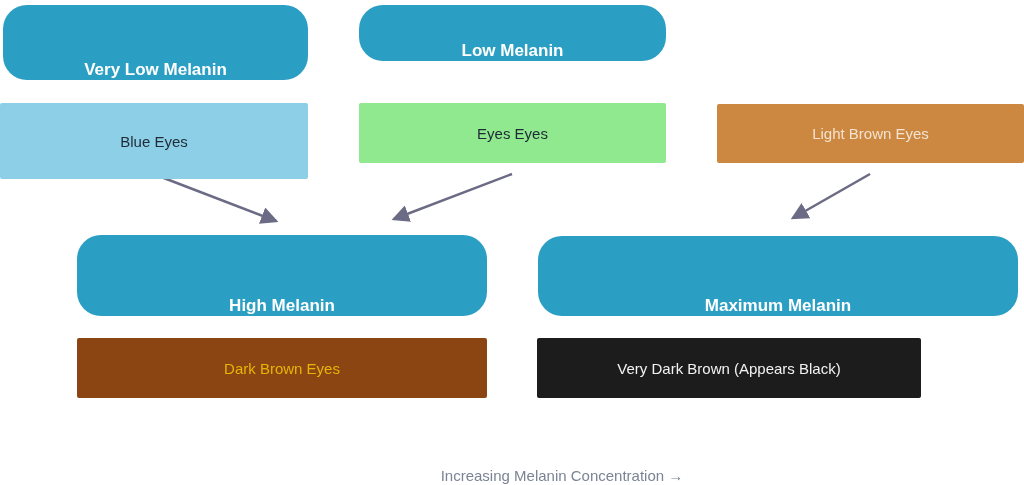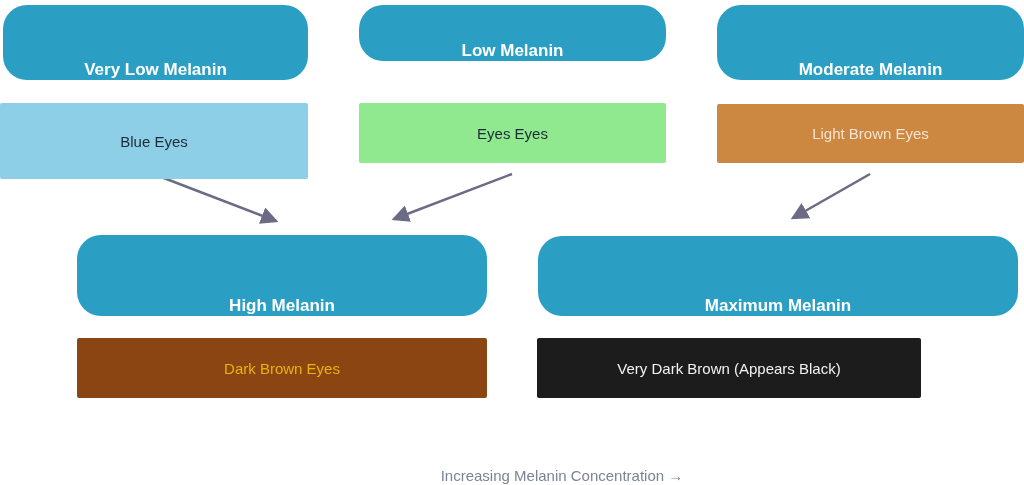--- a/index.html
+++ b/index.html
@@ -61,23 +61,20 @@
     <line x1="512" y1="174" x2="394" y2="219" stroke="#6b6b85" stroke-width="2.5" marker-end="url(#ah)"></line>
     <line x1="870" y1="174" x2="793" y2="218" stroke="#6b6b85" stroke-width="2.5" marker-end="url(#ah)"></line>
   </svg>
 
   <div class="node" id="node-very-low">
     <span>Very Low Melanin</span>
   </div>
   <div class="node" id="node-low">
     <span>Low Melanin</span>
   </div>
-  <div class="node" id="node-moderate">
-    <span>Moderate Melanin</span>
-  </div>
 
   <div class="strip" id="strip-blue" style="background: rgb(142, 207, 232); color: rgb(29, 43, 54);">
     <span>Blue Eyes</span>
   </div>
   <div class="strip" id="strip-green" style="background: rgb(144, 232, 143); color: rgb(29, 43, 54);">
     <span>Eyes Eyes</span>
   </div>
   <div class="strip" id="strip-lightbrown" style="background: rgb(204, 136, 65); color: rgb(244, 227, 208);">
     <span>Light Brown Eyes</span>
   </div>

